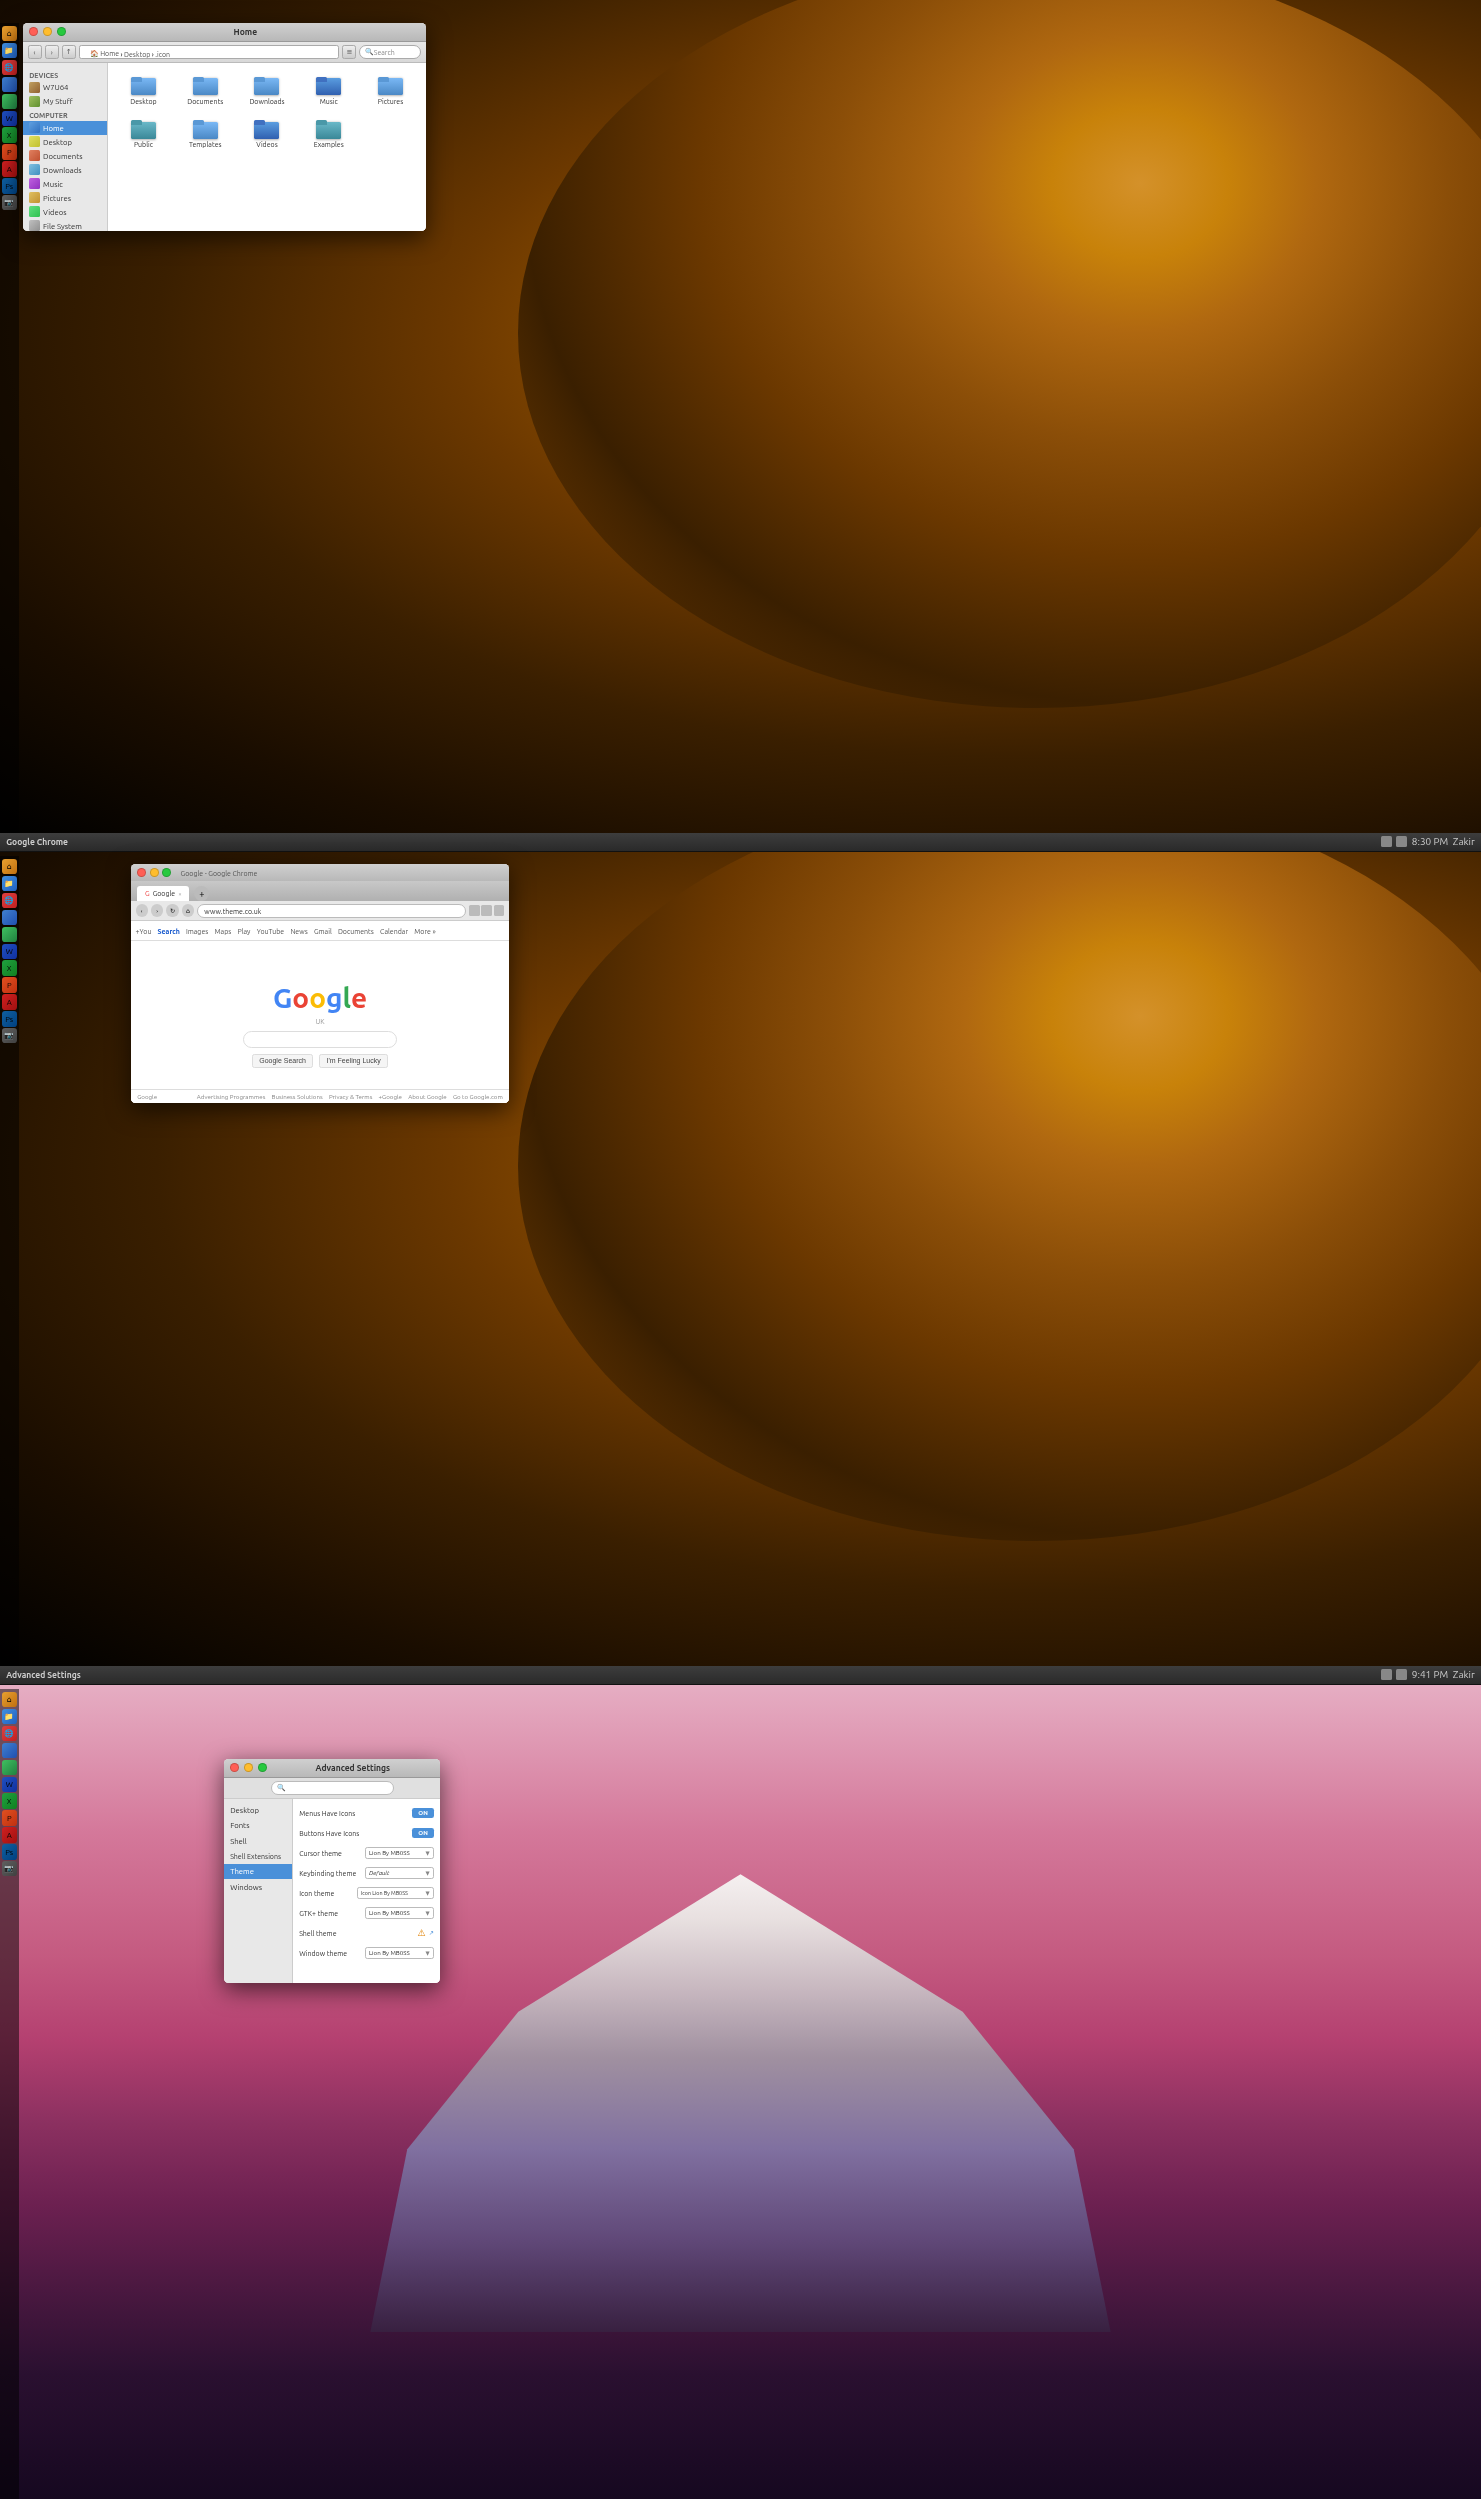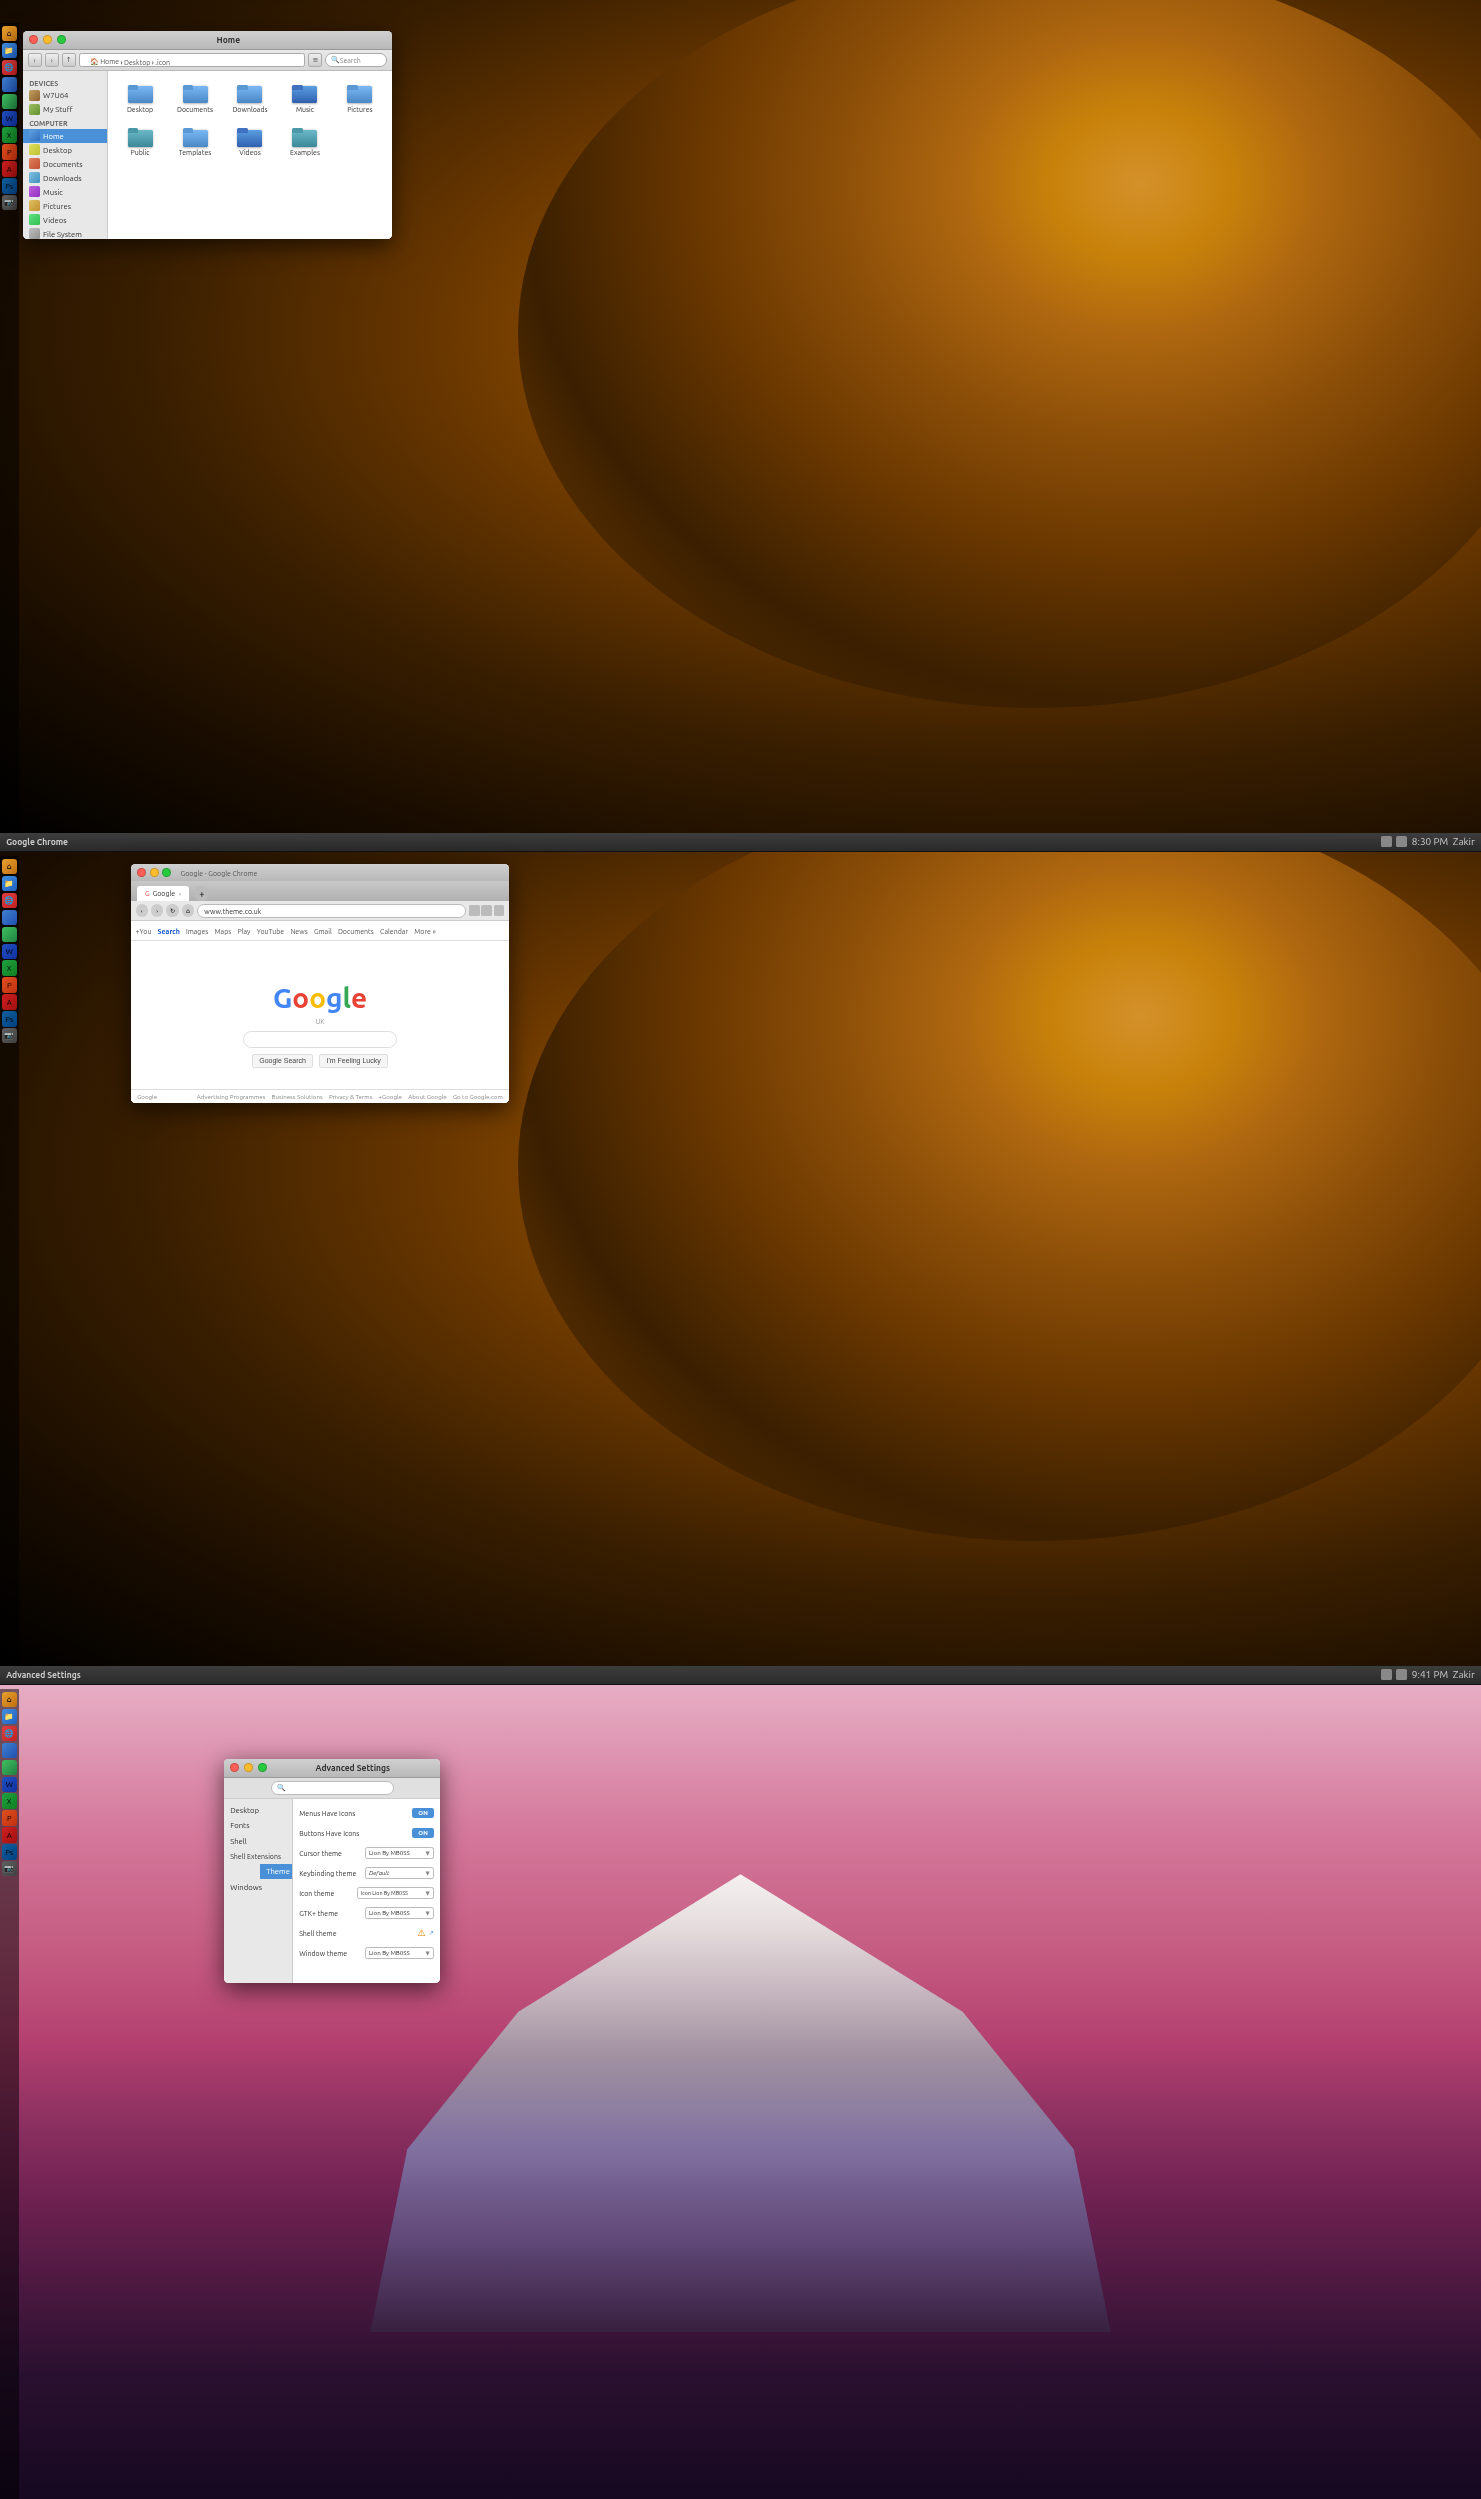--- a/index.html
+++ b/index.html
@@ -71,22 +71,22 @@
     .dock-green { background: linear-gradient(135deg, #40c060, #208040); }
     .dock-word { background: linear-gradient(135deg, #2050c0, #1030a0); }
     .dock-excel { background: linear-gradient(135deg, #20a040, #108020); }
     .dock-ppt { background: linear-gradient(135deg, #e05020, #c03010); }
     .dock-acrobat { background: linear-gradient(135deg, #d02020, #a01010); }
     .dock-ps { background: linear-gradient(135deg, #1060a0, #004080); }
     .dock-camera { background: linear-gradient(135deg, #606060, #404040); }
 
     
     .file-manager {
-      position: absolute; top: 31px; left: 23px;
-      width: 369px; height: 208px;
+      position: absolute; top: 23px; left: 23px;
+      width: 403px; height: 208px;
       background: #f0f0f0;
       border-radius: 4.6px;
       box-shadow: 0 6.2px 23px rgba(0,0,0,0.6);
       overflow: hidden;
       z-index: 200;
     }
     .window-titlebar {
       height: 18.5px;
       background: linear-gradient(180deg, #d0d0d0 0%, #b8b8b8 100%);
       display: flex; align-items: center; padding: 0 6.2px; gap: 4.6px;
@@ -264,21 +264,21 @@
       font-size: 7px; color: #999;
     }
     .settings-body { display: flex; height: calc(100% - 40px); }
     .settings-sidebar {
       width: 69px; background: #e8e8e8; border-right: 0.8px solid #ccc; padding: 3.1px 0;
     }
     .settings-nav-item {
       height: 15.4px; display: flex; align-items: center; padding: 0 6.2px;
       font-size: 7.7px; color: #333; cursor: pointer;
     }
-    .settings-nav-item.active { background: #4a90d9; color: white; margin-left: 36px; }
+    .settings-nav-item.active { background: #4a90d9; color: white; }
     .settings-content { flex: 1; padding: 6.2px; overflow-y: auto; background: white; }
     .settings-row {
       display: flex; align-items: center; justify-content: space-between;
       margin-bottom: 4.6px; min-height: 15.4px;
     }
     .settings-label { font-size: 7px; color: #333; }
     .toggle-on {
       background: #4a90d9; color: white; font-size: 6.2px; font-weight: bold;
       padding: 1.5px 4.6px; border-radius: 2.3px; min-width: 21.6px; text-align: center;
     }

